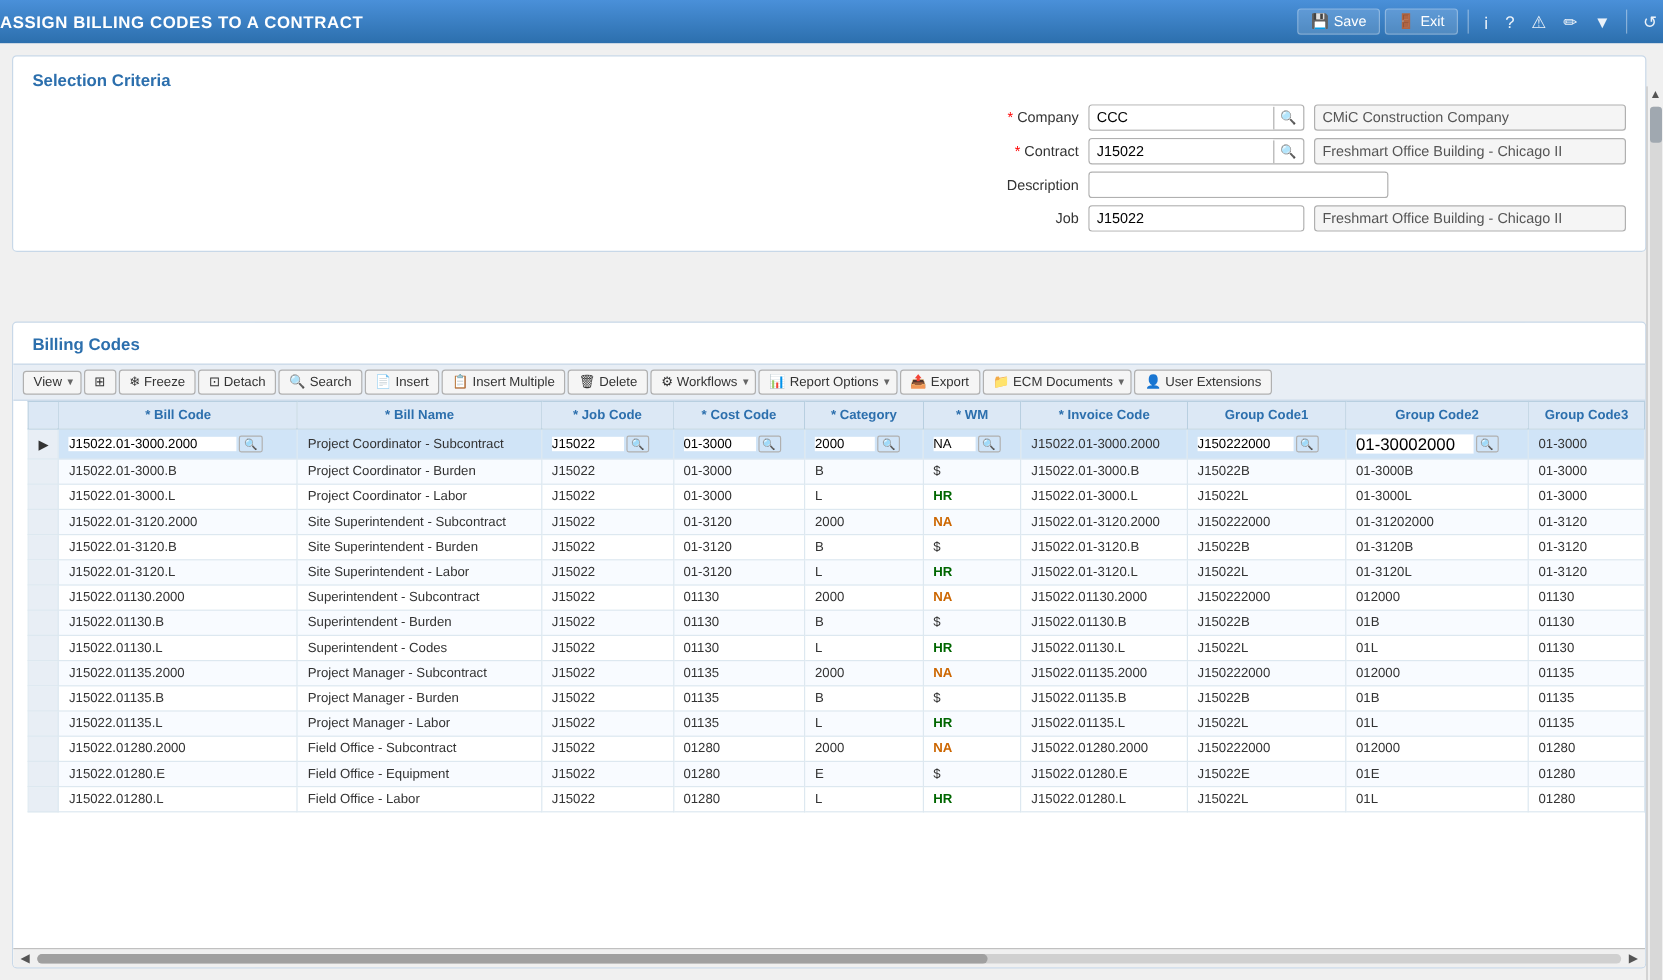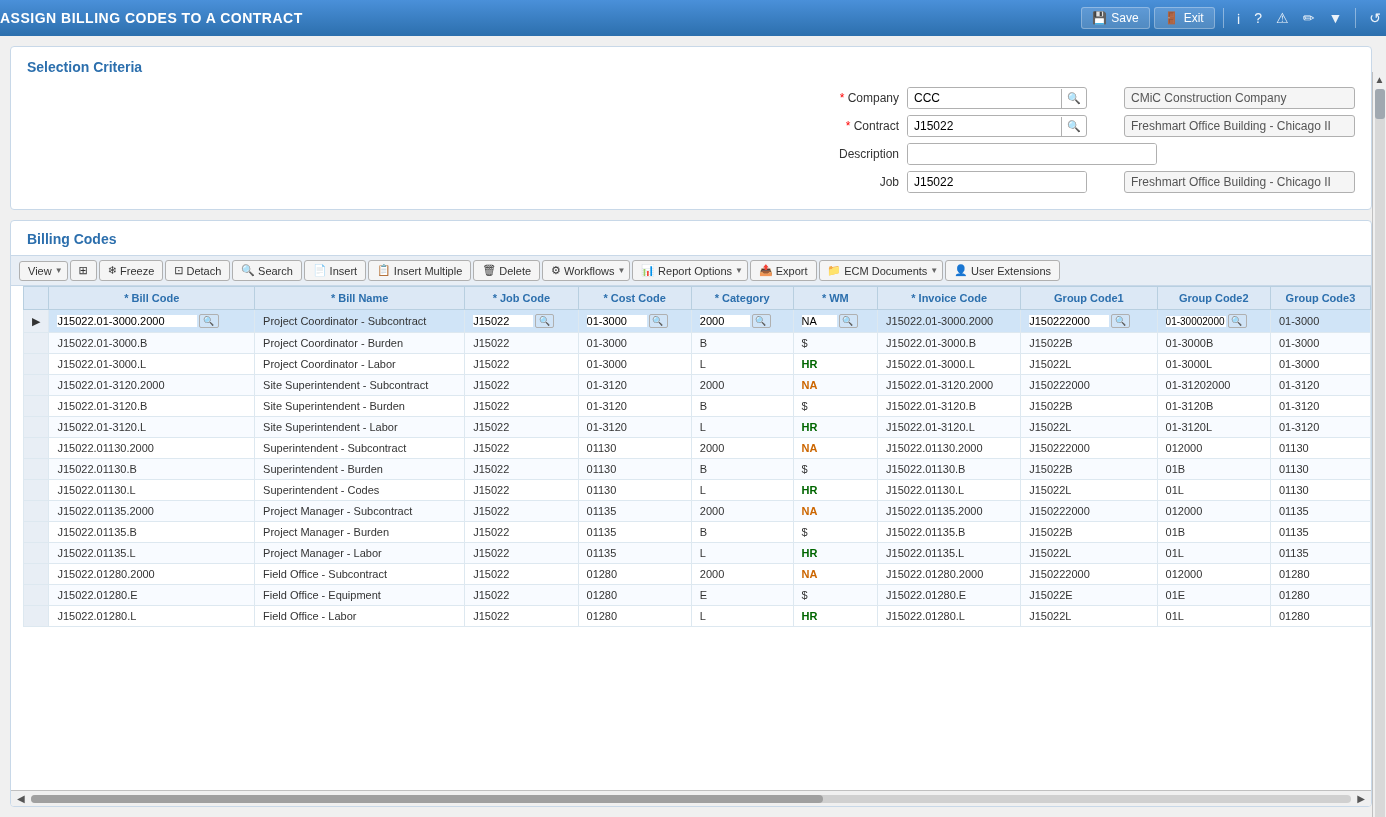--- a/index.html
+++ b/index.html
@@ -118,36 +118,36 @@
       color: #555;
       font-size: 11px;
     }
     .form-display {
       border: 1px solid #b0b0b0;
       border-radius: 3px;
       background: #f5f5f5;
       padding: 3px 6px;
       font-size: 12px;
       color: #555;
-      margin-left: 29px;
     }
     .description-input {
       grid-column: 2 / 4;
       width: 250px;
     }
 
     
     .billing-panel {
       background: white;
       border: 1px solid #c8d8e8;
       border-radius: 4px;
       flex: 1;
       display: flex;
       flex-direction: column;
       overflow: hidden;
+      margin-top: 48px;
     }
     .billing-title {
       color: #2c6fad;
       font-size: 14px;
       font-weight: bold;
       padding: 10px 16px 8px;
     }
 
     
     .toolbar {
@@ -489,21 +489,21 @@
                 </td>
                 <td>J15022.01-3000.2000</td>
                 <td>
                   <div class="td-with-search">
                     <input style="border: none; outline: none; font-size: 11px; width: 80px;" value="J150222000">
                     <button class="cell-search-btn">🔍</button>
                   </div>
                 </td>
                 <td>
                   <div class="td-with-search">
-                    <input style="border: none; outline: none; font-size: 10px; width: 60px;" value="01-30002000">
+                    <input style="border: none; outline: none; font-size: 14px; width: 98px;" value="01-30002000">
                     <button class="cell-search-btn">🔍</button>
                   </div>
                 </td>
                 <td>01-3000</td>
               </tr>
               <tr>
                 <td class="td-indicator"></td>
                 <td>J15022.01-3000.B</td>
                 <td>Project Coordinator - Burden</td>
                 <td>J15022</td>

